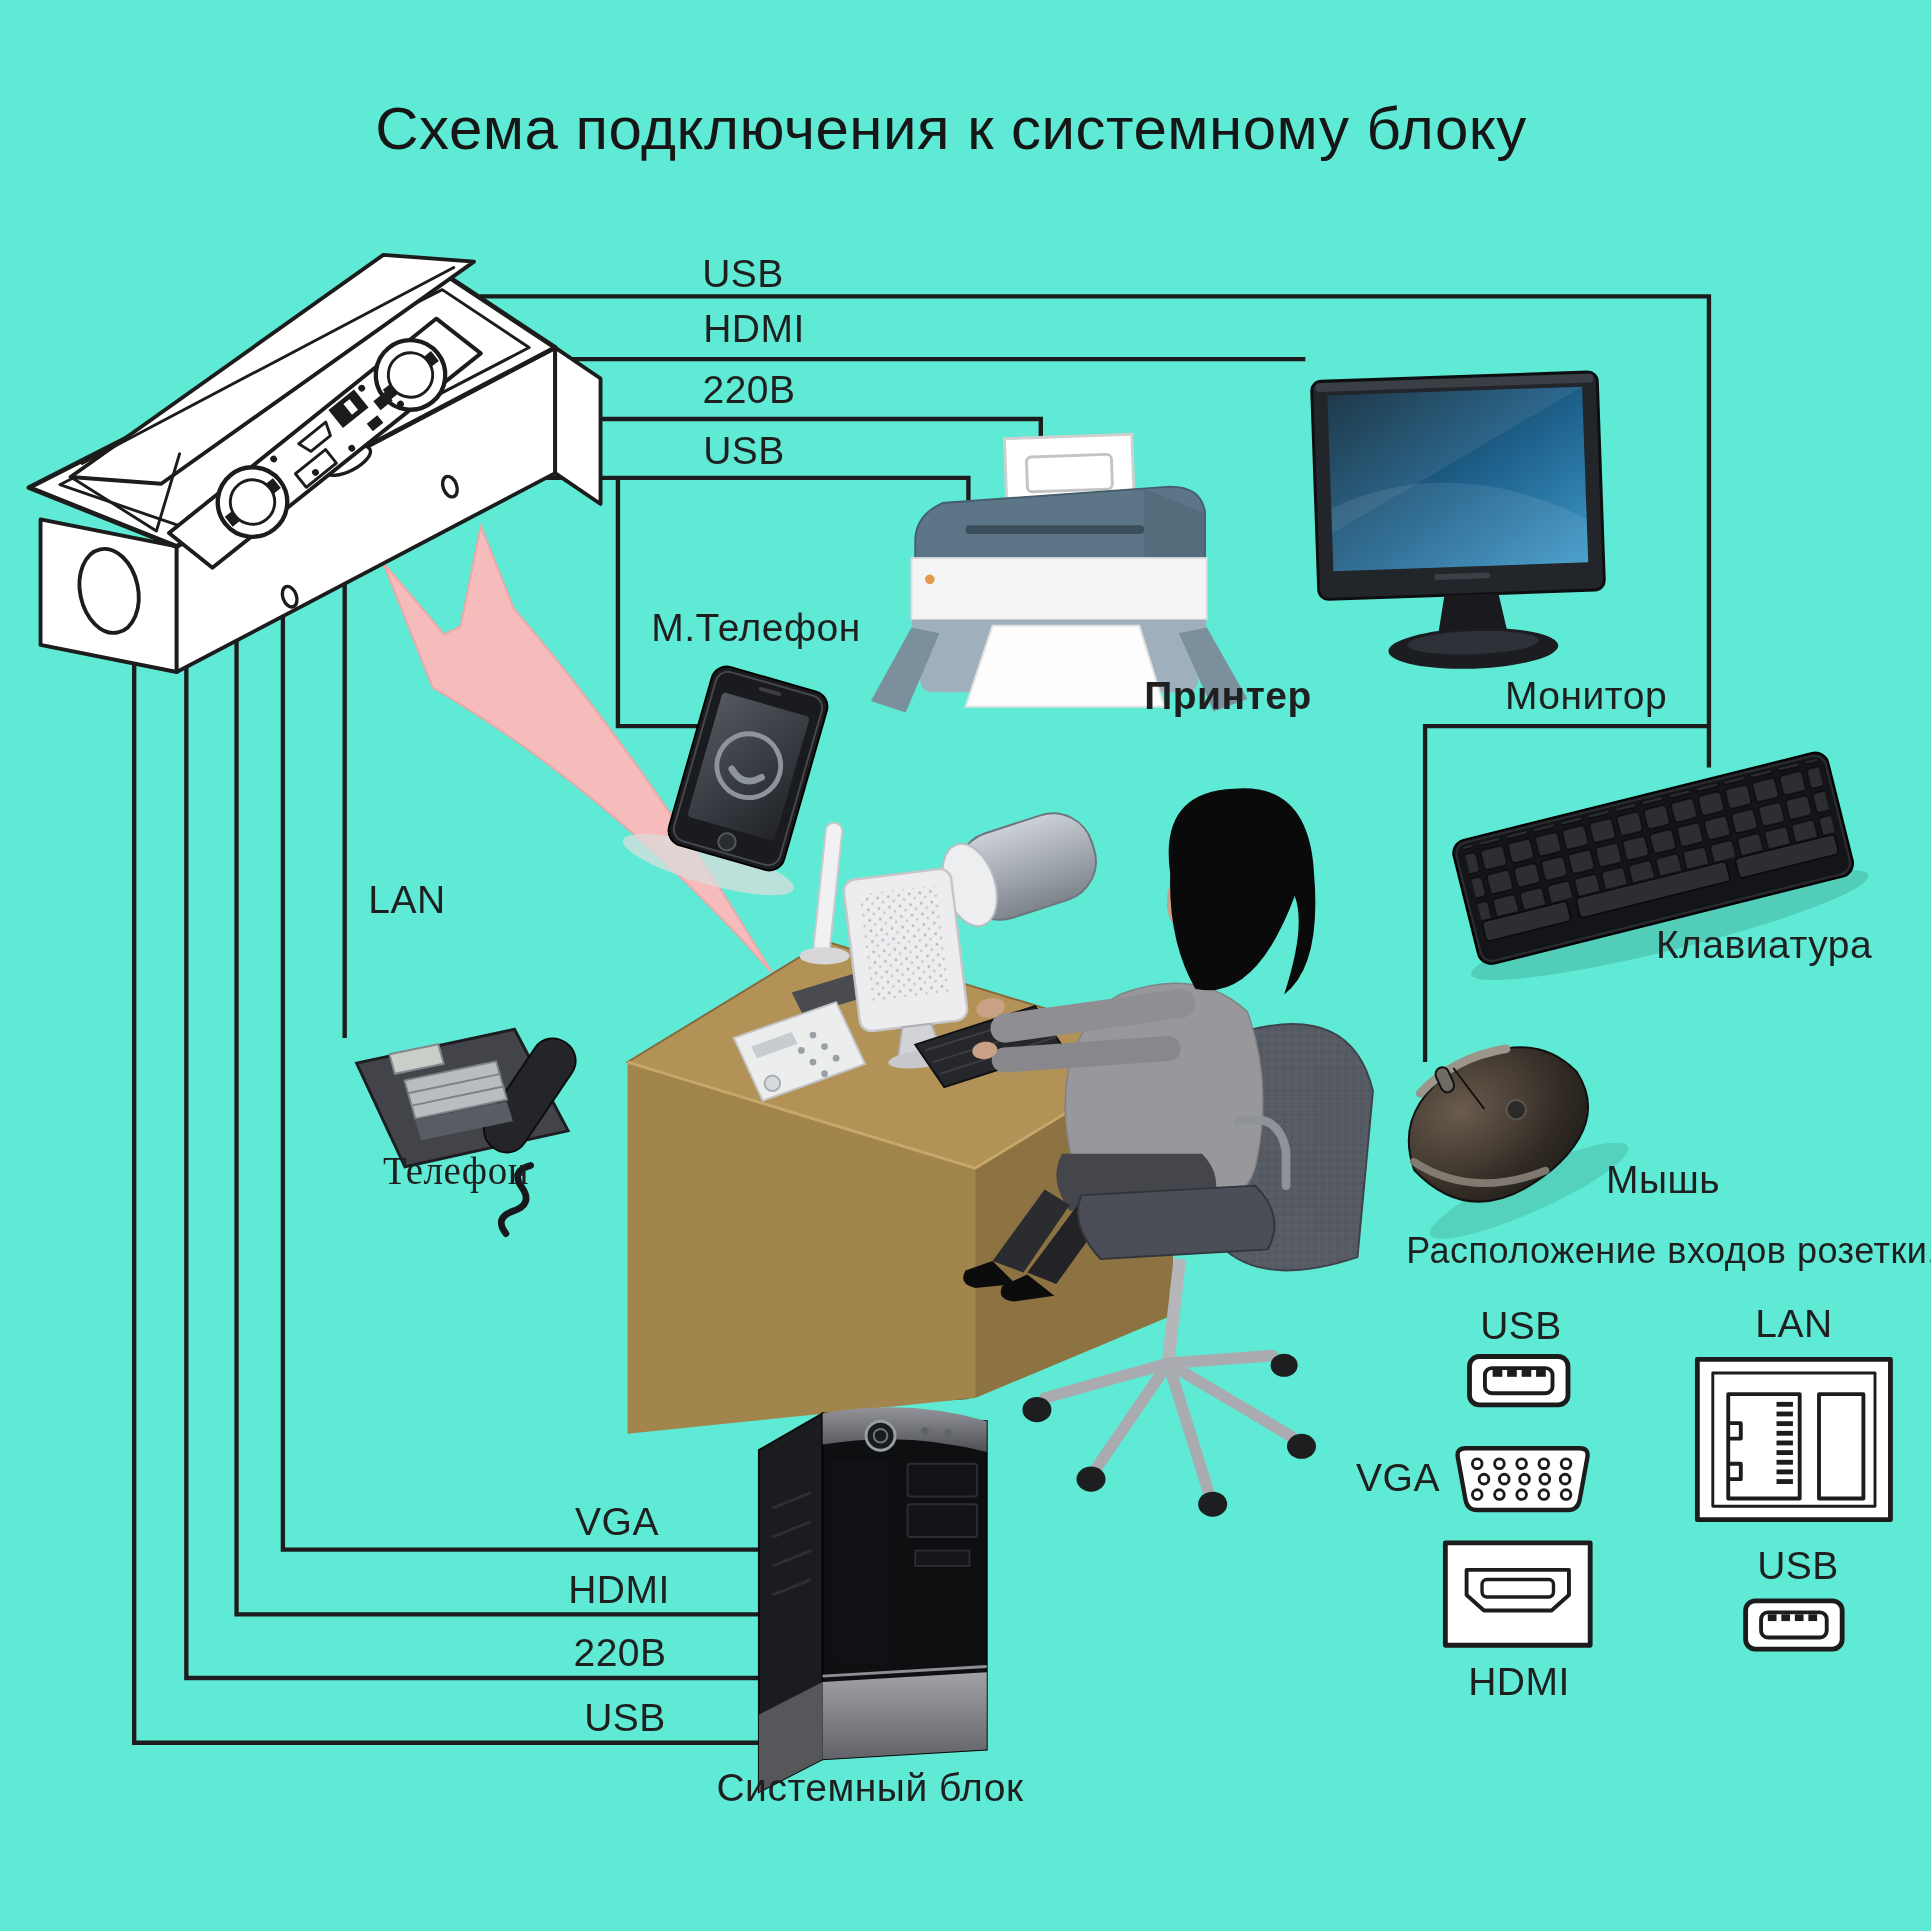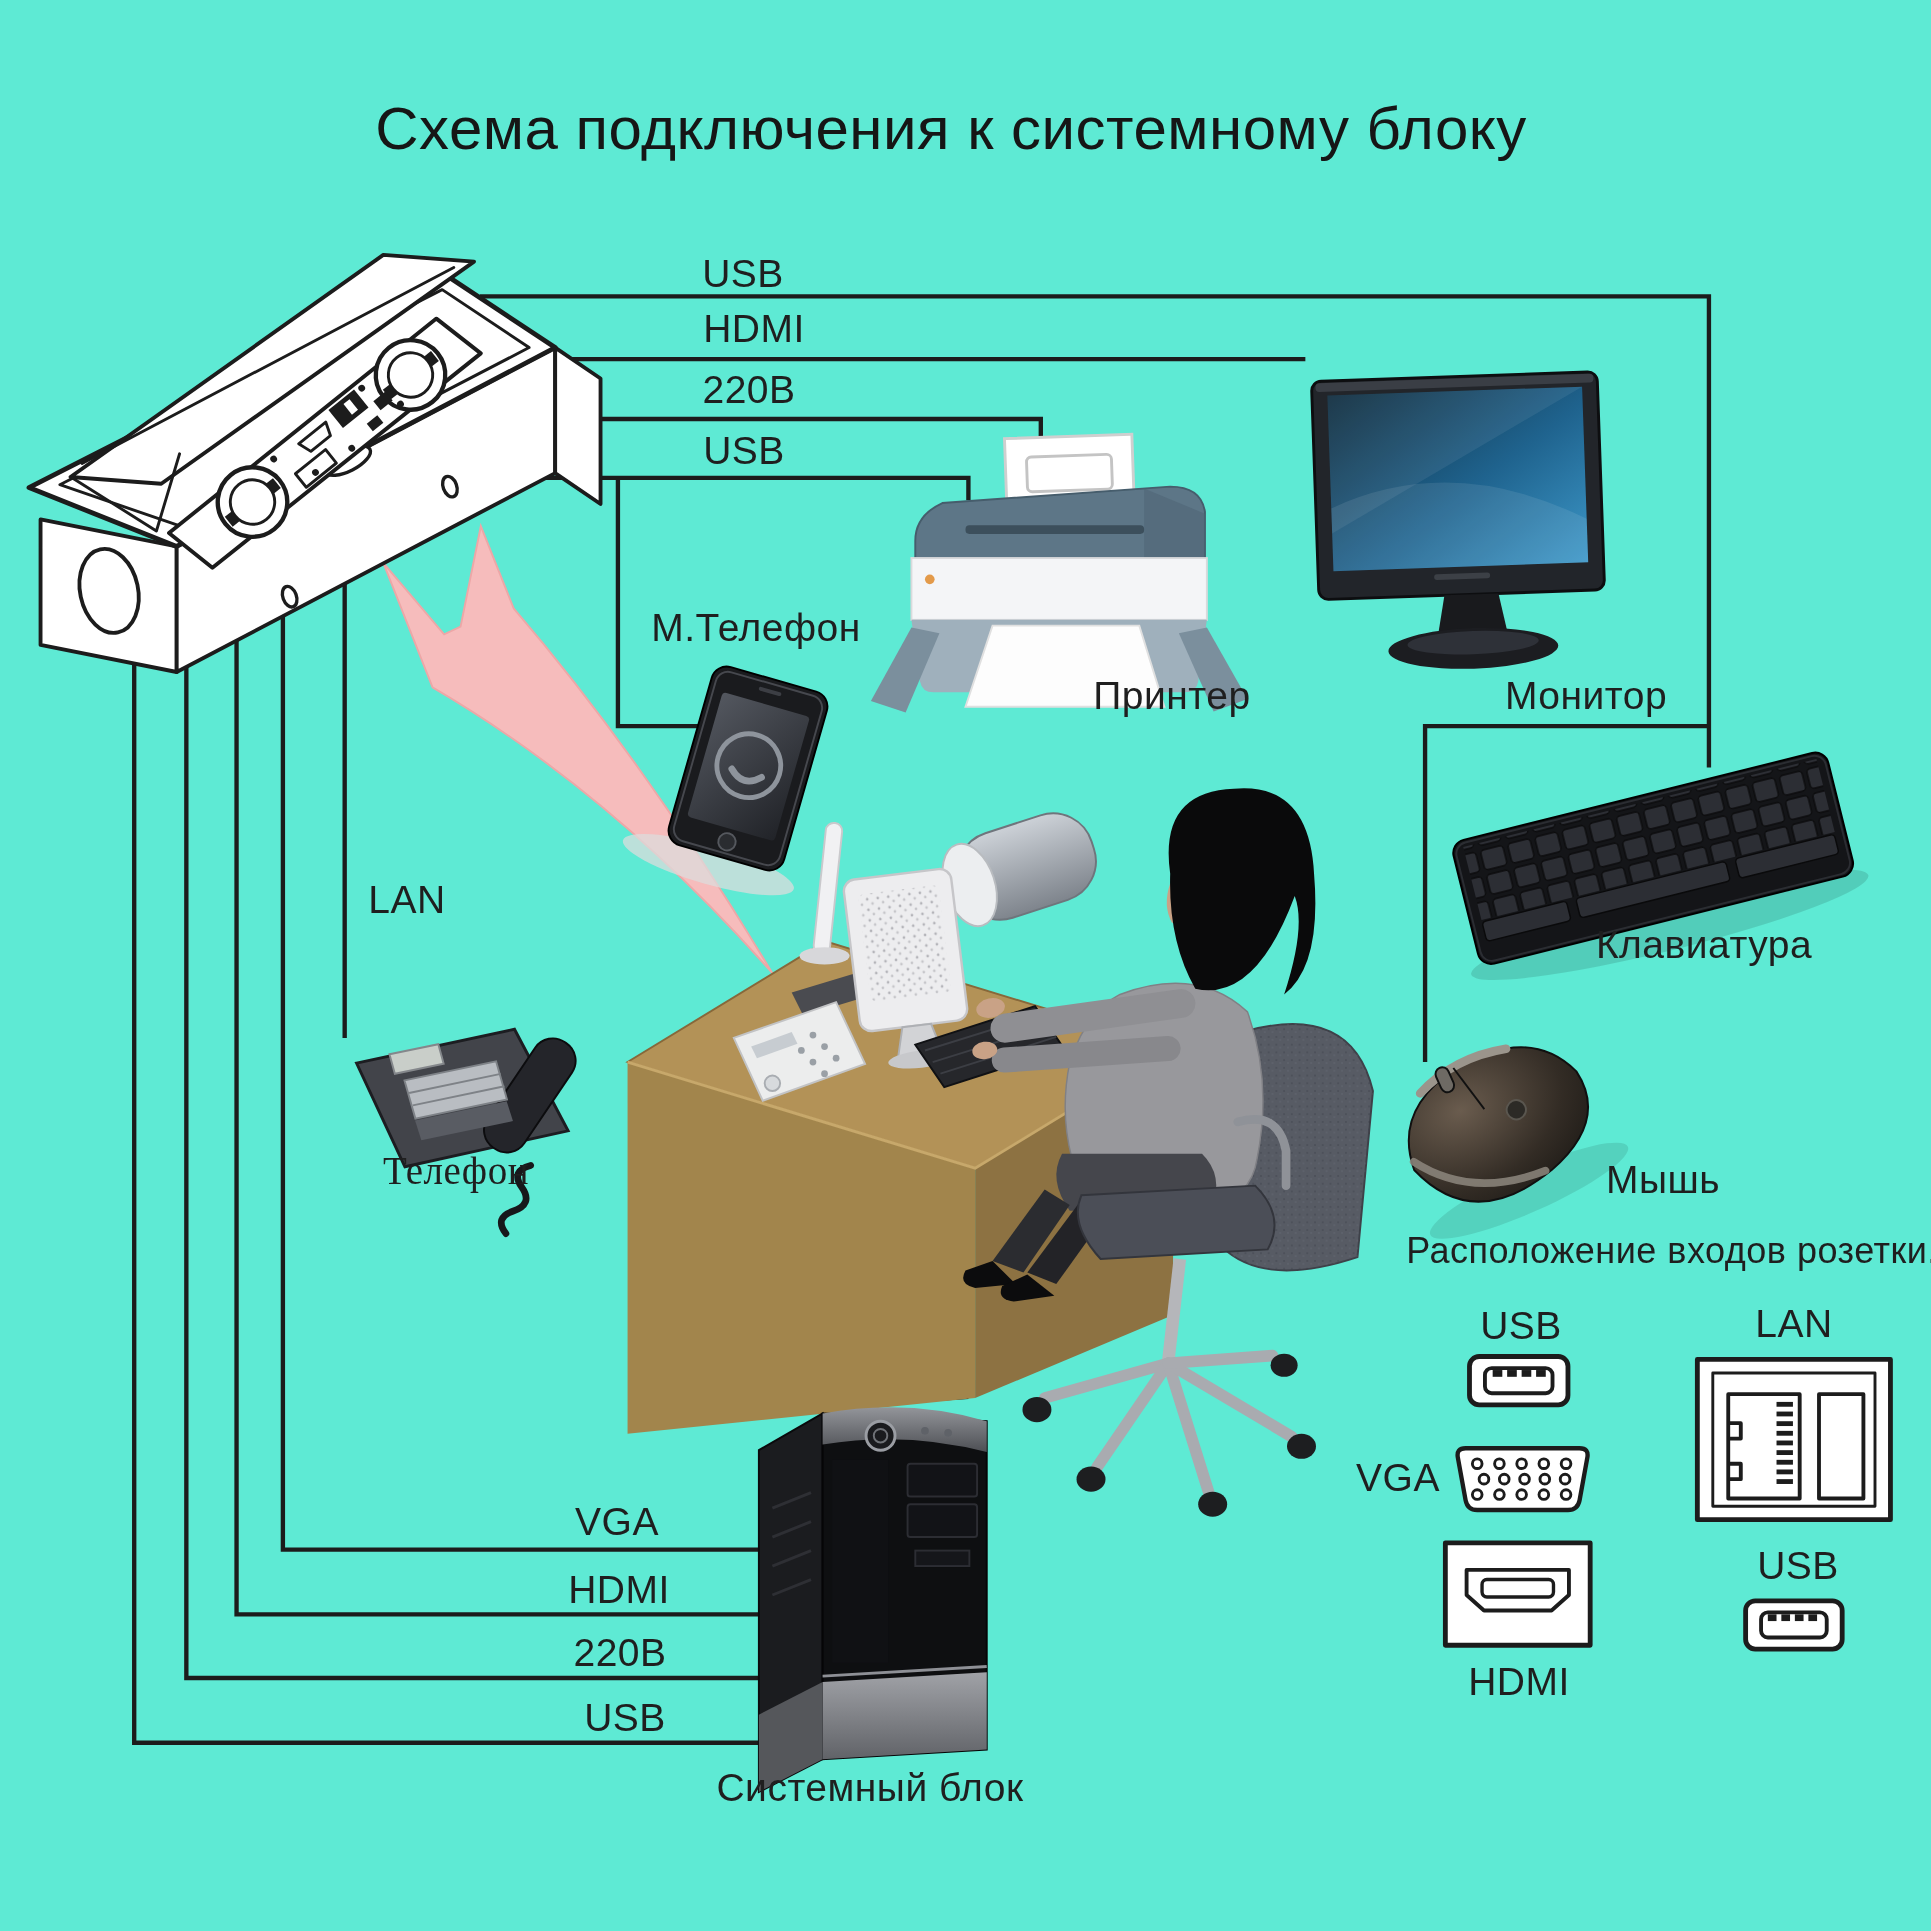--- a/index.html
+++ b/index.html
@@ -350,23 +350,23 @@
 
 <div class="lbl title" style="left:951px;top:128px;">Схема подключения к системному блоку</div>
 
 <div class="lbl" style="left:743px;top:274px;">USB</div>
 <div class="lbl" style="left:754px;top:329px;">HDMI</div>
 <div class="lbl" style="left:749px;top:390px;">220В</div>
 <div class="lbl" style="left:744px;top:451px;">USB</div>
 <div class="lbl" style="left:407px;top:900px;">LAN</div>
 
 <div class="lbl" style="left:756px;top:616px;margin-top:12px;">М.Телефон</div>
-<div class="lbl" style="left:1172px;top:696px;">Принтер</div>
+<div class="lbl" style="left:1228px;top:696px;font-weight:bold;">Принтер</div>
 <div class="lbl" style="left:1586px;top:696px;">Монитор</div>
-<div class="lbl" style="left:1704px;top:945px;text-align:center;">Клавиатура</div>
+<div class="lbl" style="left:1764px;top:945px;text-align:center;">Клавиатура</div>
 <div class="lbl" style="left:1663px;top:1136px;margin-top:44px;">Мышь</div>
 <div class="lbl" style="left:456px;top:1170px;font-family:Liberation Serif, serif;">Телефон</div>
 <div class="lbl" style="left:870px;top:1788px;text-align:center;">Системный блок</div>
 
 <div class="lbl" style="left:617px;top:1522px;">VGA</div>
 <div class="lbl" style="left:619px;top:1590px;">HDMI</div>
 <div class="lbl" style="left:620px;top:1653px;">220В</div>
 <div class="lbl" style="left:625px;top:1718px;">USB</div>
 
 <div class="lbl legend-head" style="left:1672px;top:1251px;">Расположение входов розетки.</div>

